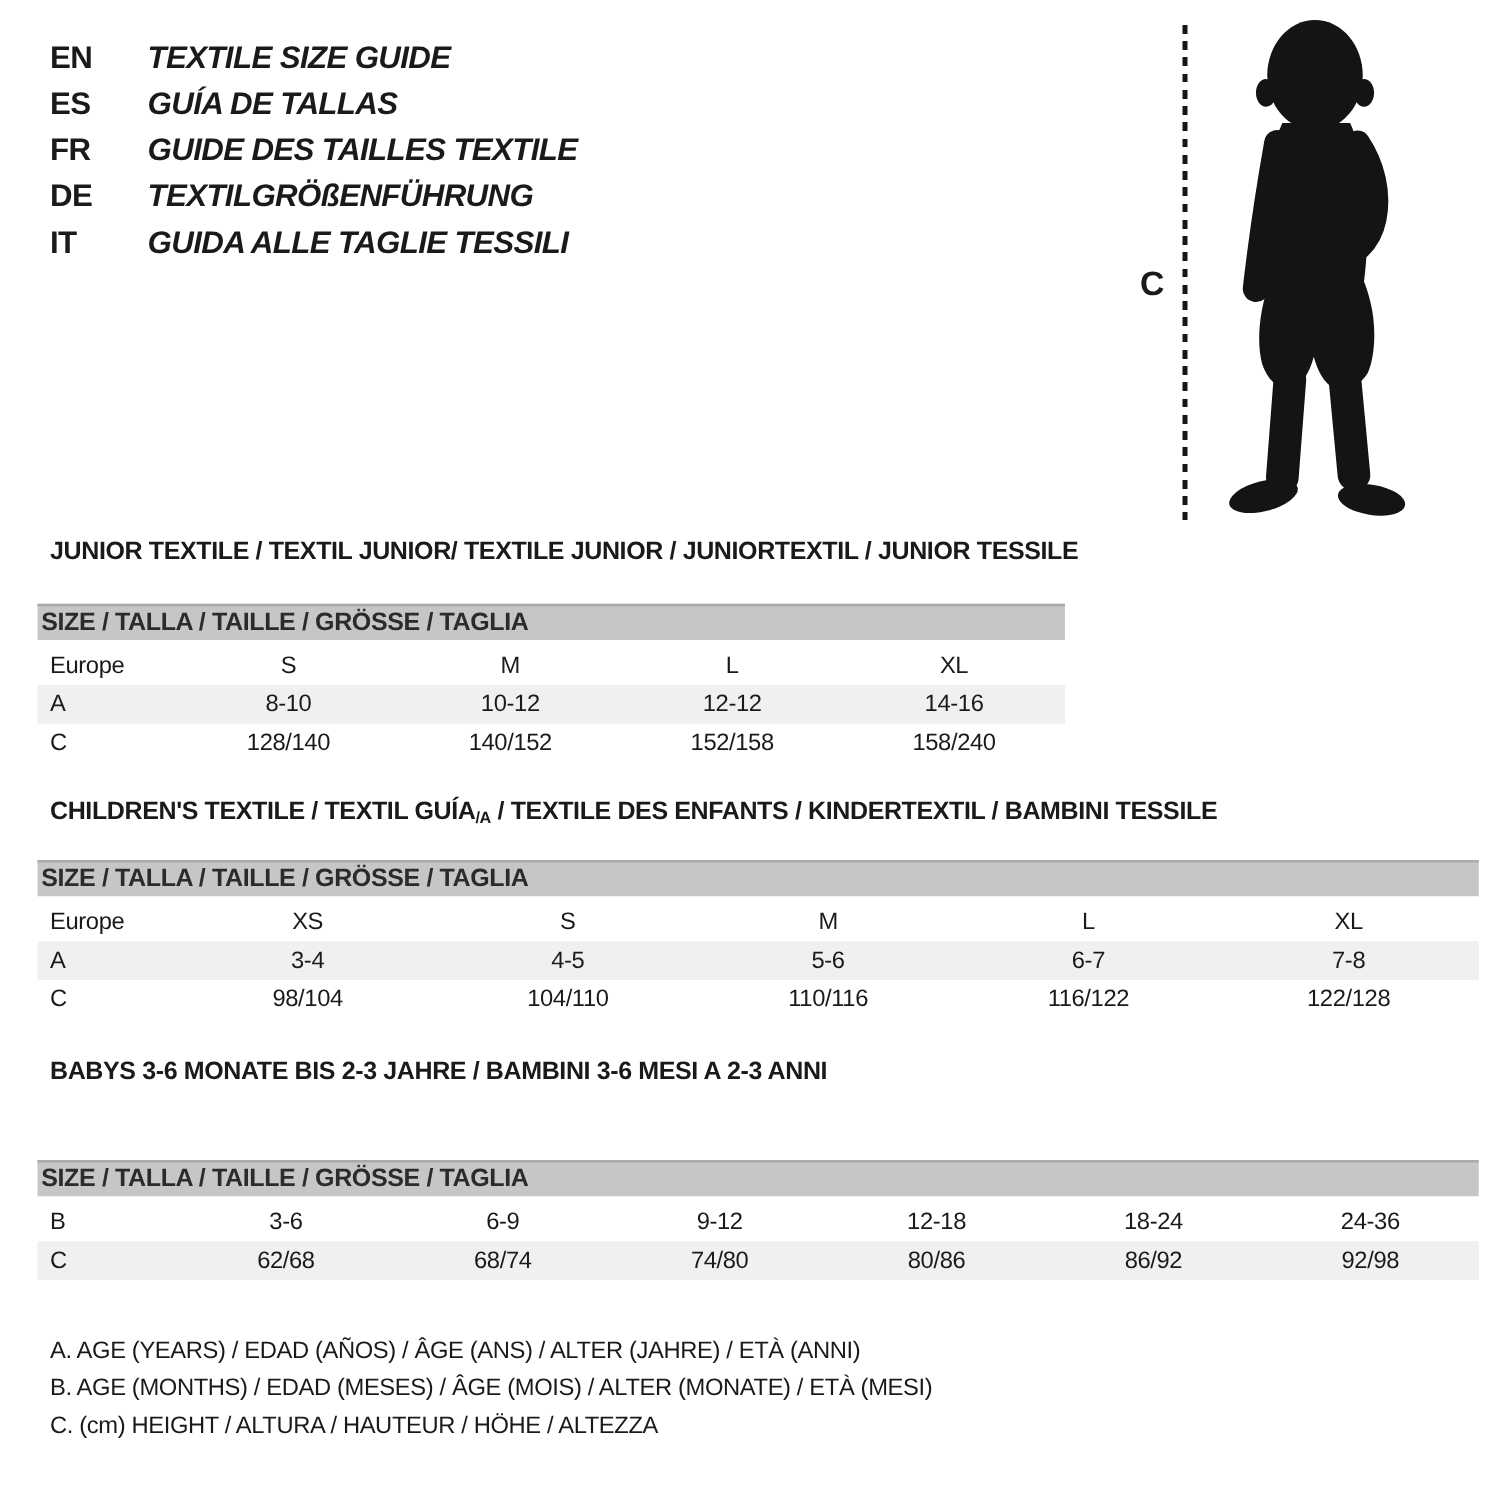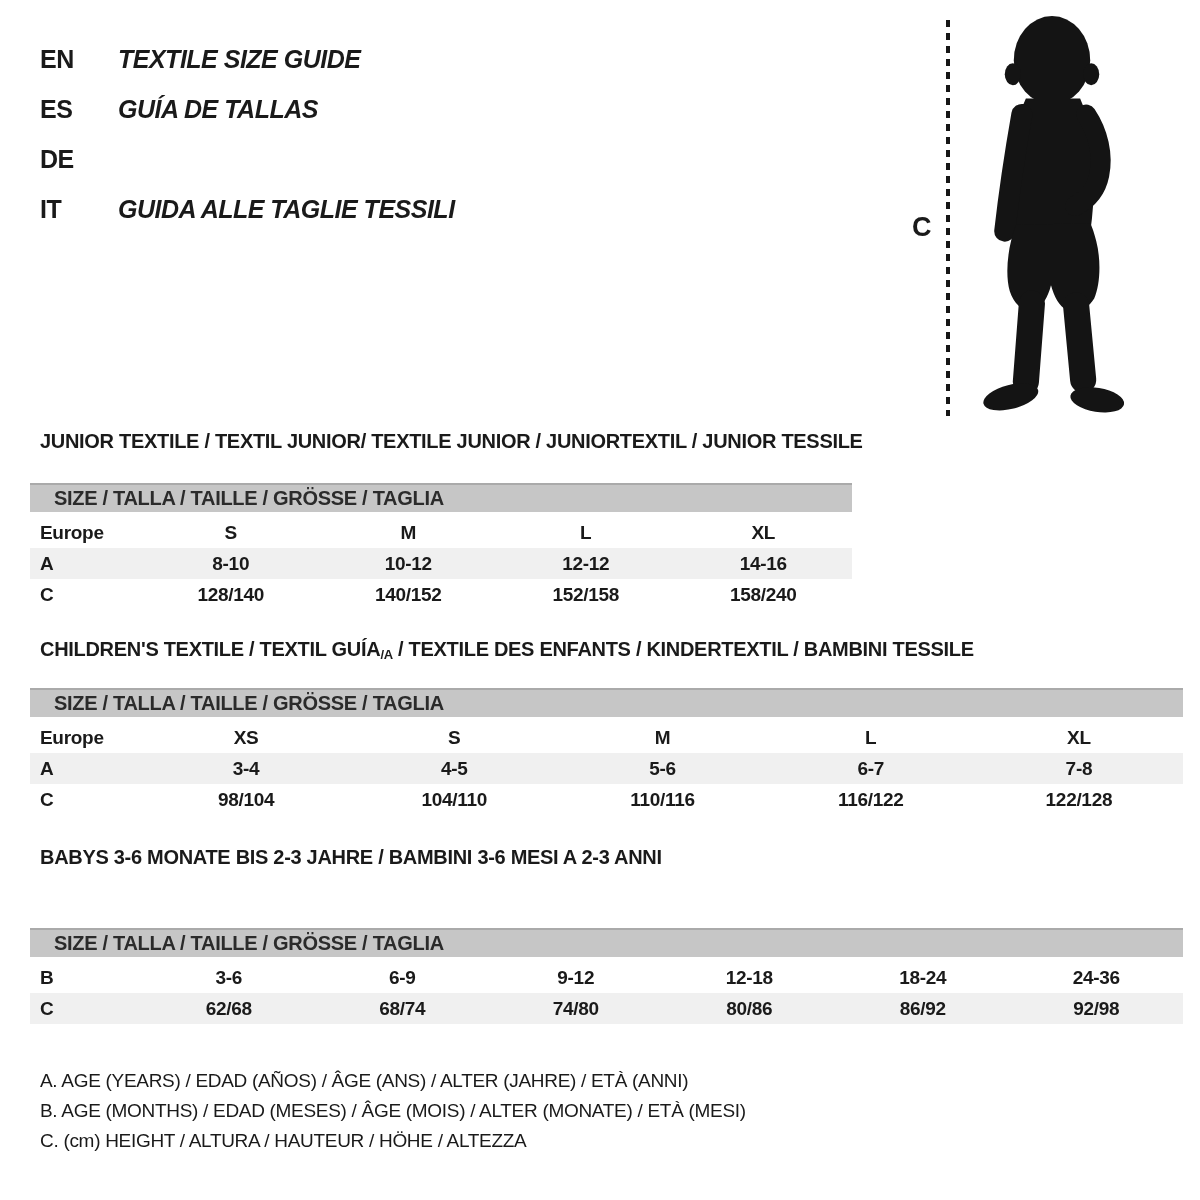--- a/index.html
+++ b/index.html
@@ -11,21 +11,21 @@
   }
   .page {
     position: relative;
     width: 1200px; height: 1200px;
     background: #ffffff;
     overflow: hidden;
   }
 
   
   .languages { position: absolute; left: 40px; top: 28px; }
-  .lang-row { display: flex; align-items: center; height: 37px; margin-top: 13px; }
+  .lang-row { display: flex; align-items: center; height: 37px; }
   .lang-code {
     width: 78px; font-weight: 700; font-size: 25px; letter-spacing: -0.5px;
   }
   .lang-title { font-weight: 700; font-size: 25px; letter-spacing: -0.5px; font-style: italic; }
 
   
   .figure-svg { position: absolute; left: 964px; top: 14px; width: 176px; height: 404px; }
   .measure-line {
     position: absolute; left: 946px; top: 20px; width: 4px; height: 396px;
     background: repeating-linear-gradient(to bottom, #161616 0 7px, transparent 7px 13px);
@@ -44,28 +44,28 @@
   .heading-sub { font-size: 13px; position: relative; top: 3px; }
   .babies-heading-line { height: 34px; }
 
   
   .size-table { position: absolute; left: 30px; }
   .size-bar {
     height: 29px;
     background: #c6c6c6;
     border-top: 2px solid #aaaaaa;
     display: flex; align-items: center;
-    padding-left: 24px;
+    padding-left: 3px;
     font-size: 20px; font-weight: 700; letter-spacing: -0.3px; color: #2b2b2b;
     margin-bottom: 5px;
     white-space: nowrap;
   }
   .trow {
     display: grid; align-items: center; height: 31px;
-    font-size: 19px; font-weight: 700; letter-spacing: -0.3px;
+    font-size: 19px; font-weight: 400; letter-spacing: -0.3px;
   }
   .cols5 { grid-template-columns: 112px repeat(4, 1fr); }
   .cols6 { grid-template-columns: 112px repeat(5, 1fr); }
   .cols7 { grid-template-columns: 112px repeat(6, 1fr); }
   .cell { text-align: center; }
   .label-cell { text-align: left; padding-left: 10px; }
   .trow.alt { background: #f0f0f0; }
 
   
   .footnotes { position: absolute; left: 40px; top: 1070px; }
@@ -82,21 +82,26 @@
   <div class="languages">
     <div class="lang-row">
       <span class="lang-code">EN</span>
       <span class="lang-title">TEXTILE SIZE GUIDE</span>
     </div>
     <div class="lang-row">
       <span class="lang-code">ES</span>
       <span class="lang-title">GUÍA DE TALLAS</span>
     </div>
     <div class="lang-row">
+      <span class="lang-code">FR</span>
+      <span class="lang-title">GUIDE DES TAILLES TEXTILE</span>
+    </div>
+    <div class="lang-row">
       <span class="lang-code">DE</span>
+      <span class="lang-title">TEXTILGRÖßENFÜHRUNG</span>
     </div>
     <div class="lang-row">
       <span class="lang-code">IT</span>
       <span class="lang-title">GUIDA ALLE TAGLIE TESSILI</span>
     </div>
   </div>
 
   <div class="measure-line"></div>
   <div class="measure-label">C</div>
 

